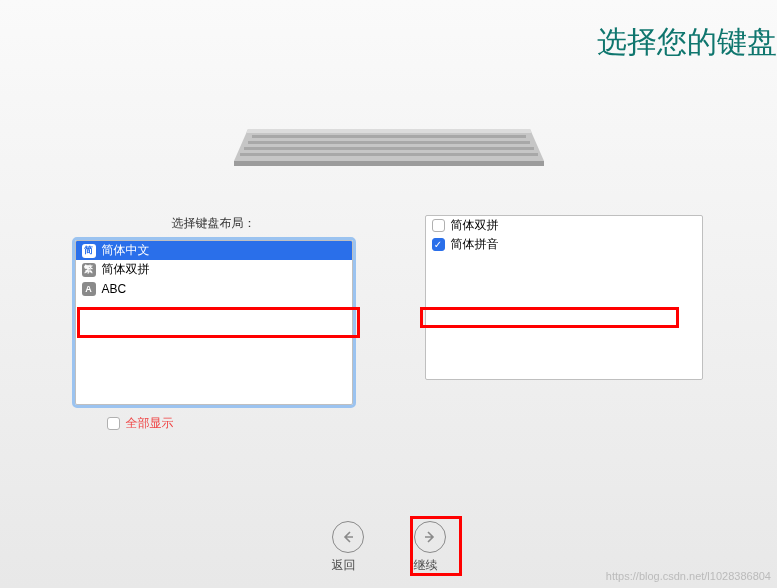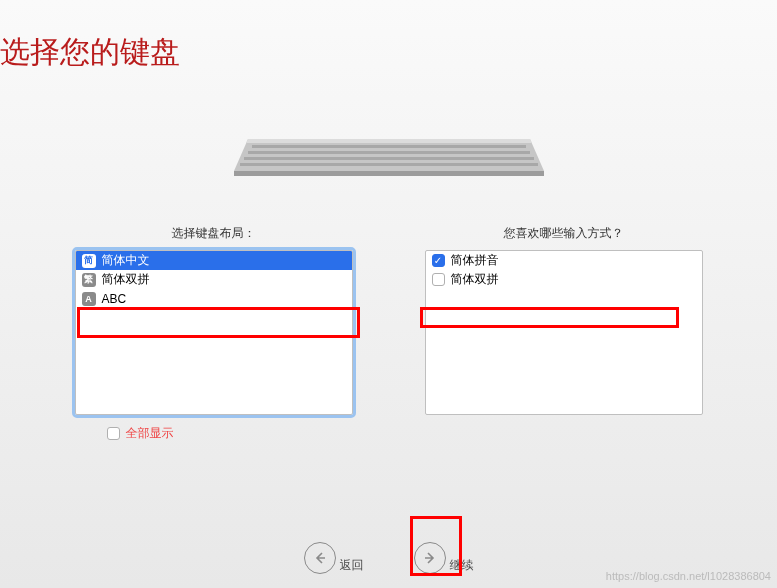--- a/index.html
+++ b/index.html
@@ -5,25 +5,25 @@
     * { margin: 0; padding: 0; box-sizing: border-box; }
     body {
       width: 777px;
       height: 588px;
       background: linear-gradient(180deg, #fafafa 0%, #e8e8e8 100%);
       font-family: -apple-system, "Helvetica Neue", Arial, sans-serif;
       position: relative;
       overflow: hidden;
     }
     .page-title {
-      text-align: left;
+      text-align: right;
       font-size: 30px;
       font-weight: 300;
-      color: #b91c1c;
-      padding-top: 32px;
+      color: #0f766e;
+      padding-top: 22px;
     }
     .keyboard-illustration {
       display: flex;
       justify-content: center;
       margin-top: 56px;
       margin-bottom: 48px;
     }
     .keyboard-svg {
       width: 310px;
       height: 48px;
@@ -124,22 +124,22 @@
       position: absolute;
       bottom: 14px;
       left: 0;
       width: 100%;
       display: flex;
       justify-content: center;
       gap: 50px;
     }
     .footer-btn {
       display: flex;
-      flex-direction: row;
-      align-items: flex-end;
+      flex-direction: column;
+      align-items: flex-start;
       gap: 4px;
       cursor: pointer;
     }
     .circle-btn {
       width: 32px;
       height: 32px;
       border: 1.5px solid #8a8a8a;
       border-radius: 50%;
       display: flex;
       align-items: center;
@@ -199,29 +199,28 @@
           <span class="badge badge-gray">A</span>
           <span>ABC</span>
         </div>
       </div>
     <div class="showall-row">
       <span class="check"></span>
       <span>全部显示</span>
     </div>
   </div>
   <div class="col">
-    <div class="col-label">您喜欢哪些输入方式？</div>
     <div id="right-list" class="listbox">
+        <div class="list-row">
+          <span class="check"></span>
+          <span>简体双拼</span>
+        </div>
         <div class="list-row">
           <span class="check checked"></span>
           <span>简体拼音</span>
-        </div>
-        <div class="list-row">
-          <span class="check"></span>
-          <span>简体双拼</span>
         </div>
       </div>
   </div>
 </div>
 
 <div class="footer">
   <div class="footer-btn">
     <div class="circle-btn">
       <svg class="arrow" viewBox="0 0 14 14">
           <path d="M9 2 L4 7 L9 12 M4 7 H12"></path>

